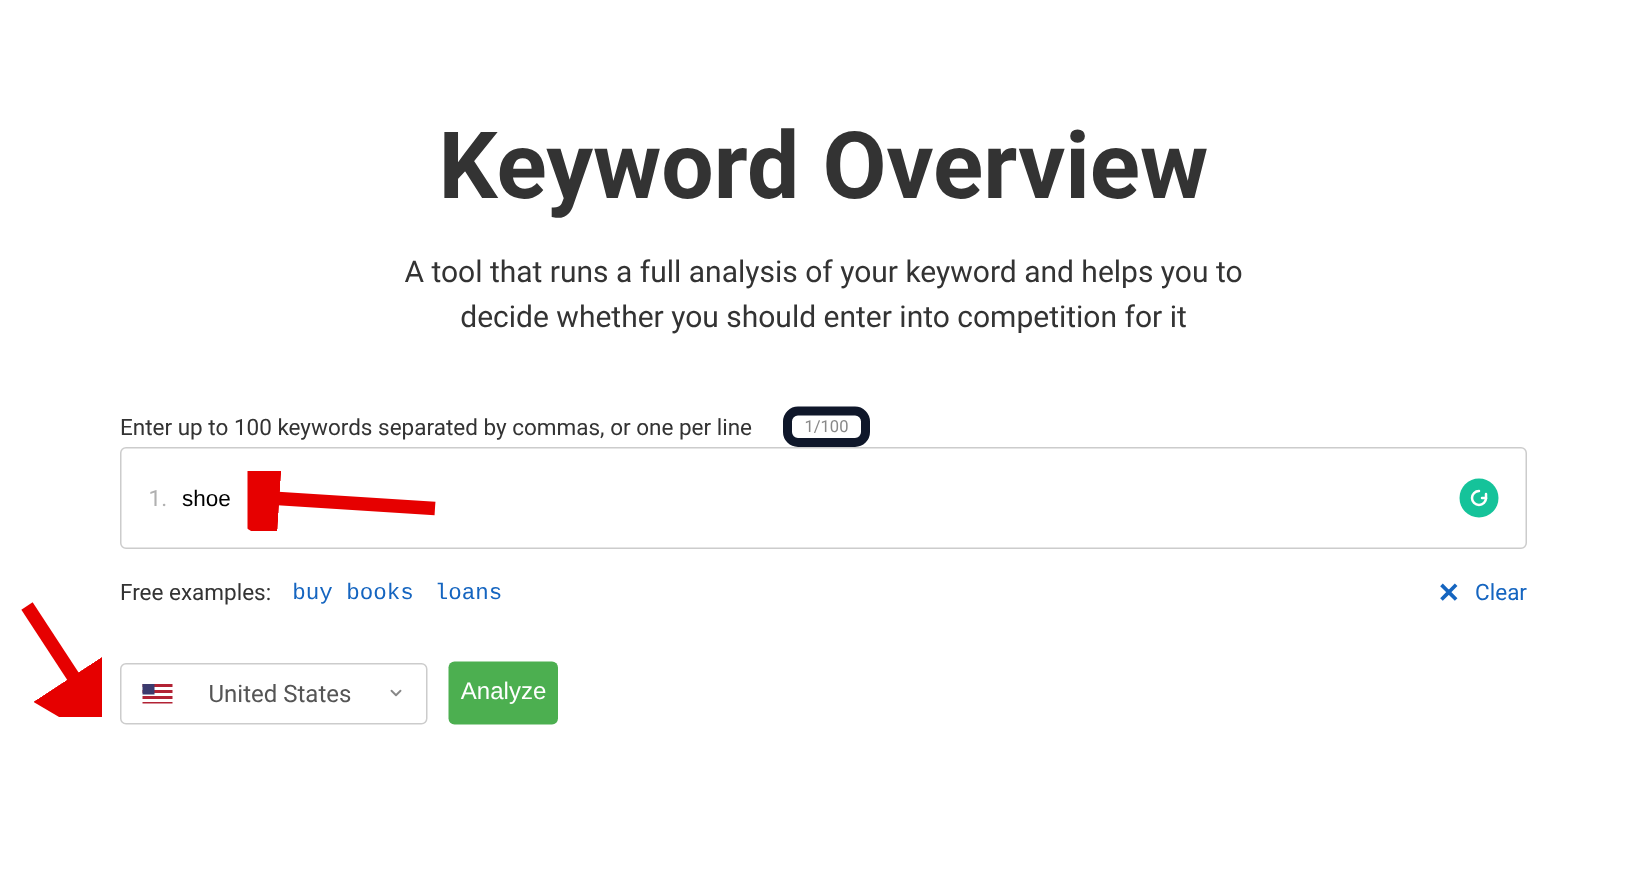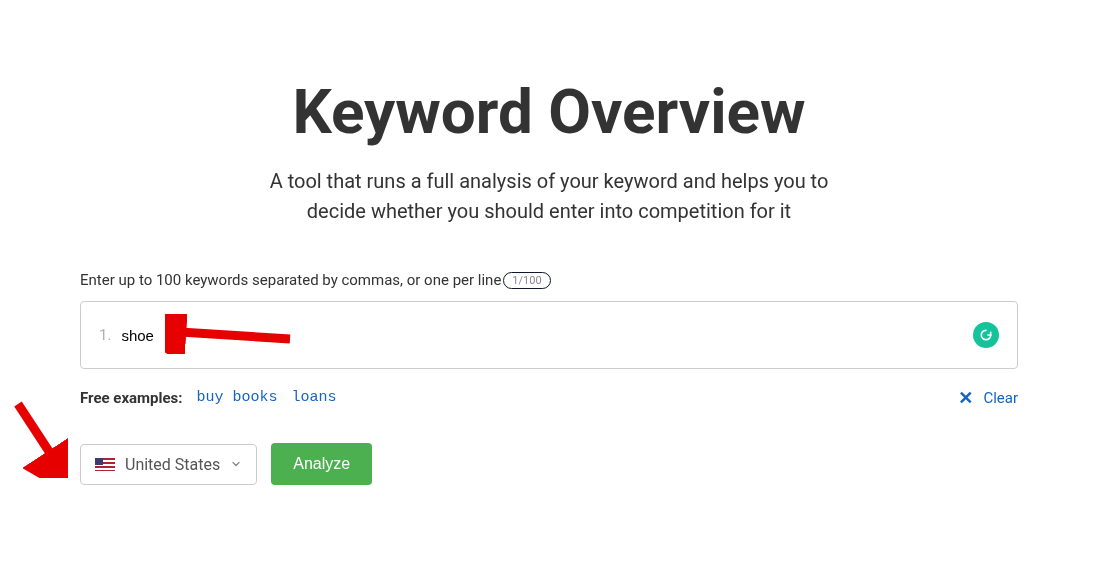--- a/index.html
+++ b/index.html
@@ -30,29 +30,29 @@
       font-size: 20px;
       color: #333333;
       text-align: center;
       max-width: 620px;
       margin: 0 auto 45px auto;
       line-height: 1.5;
     }
     .input-label-row {
       display: flex;
       align-items: center;
-      gap: 2px;
-      margin-bottom: 12px;
+      gap: 21px;
+      margin-bottom: 0;
     }
     .input-label {
       font-size: 15px;
       color: #333333;
     }
     .count-badge {
-      border: 1px solid #0f172a;
+      border: 6px solid #0f172a;
       border-radius: 10px;
       padding: 1px 8px;
       font-size: 11px;
       color: #888888;
     }
     .keyword-input-box {
       border: 1px solid #cccccc;
       border-radius: 4px;
       padding: 16px 18px;
       display: flex;
@@ -90,21 +90,21 @@
       fill: none;
     }
     .examples-row {
       display: flex;
       align-items: center;
       gap: 14px;
       margin-bottom: 35px;
     }
     .examples-label {
       font-size: 15px;
-      font-weight: 700;
+      font-weight: 400;
       color: #333333;
     }
     .example-link {
       font-size: 15px;
       color: #1565c0;
       text-decoration: none;
       cursor: pointer;
       font-family: Liberation Mono, monospace;
     }
     .clear-button {
@@ -125,21 +125,21 @@
       display: flex;
       align-items: center;
       gap: 14px;
     }
     .country-selector {
       border: 1px solid #cccccc;
       border-radius: 4px;
       padding: 10px 14px;
       display: flex;
       align-items: center;
-      gap: 10px;
+      gap: 24px;
       font-size: 16px;
       color: #555555;
       cursor: pointer;
       background: #fff;
     }
     .flag-us {
       display: inline-block;
       width: 20px;
       height: 13px;
       position: relative;
@@ -172,21 +172,21 @@
     }
     .chevron-down svg {
       stroke: #888888;
       fill: none;
     }
     .analyze-button {
       background-color: #4caf50;
       color: #ffffff;
       border: none;
       border-radius: 4px;
-      padding: 12px 22px;
+      padding: 12px 8px;
       font-size: 16px;
       cursor: pointer;
     }
     
     .arrow-annotation {
       position: absolute;
       pointer-events: none;
     }
     .arrow-1 {
       left: 165px;

